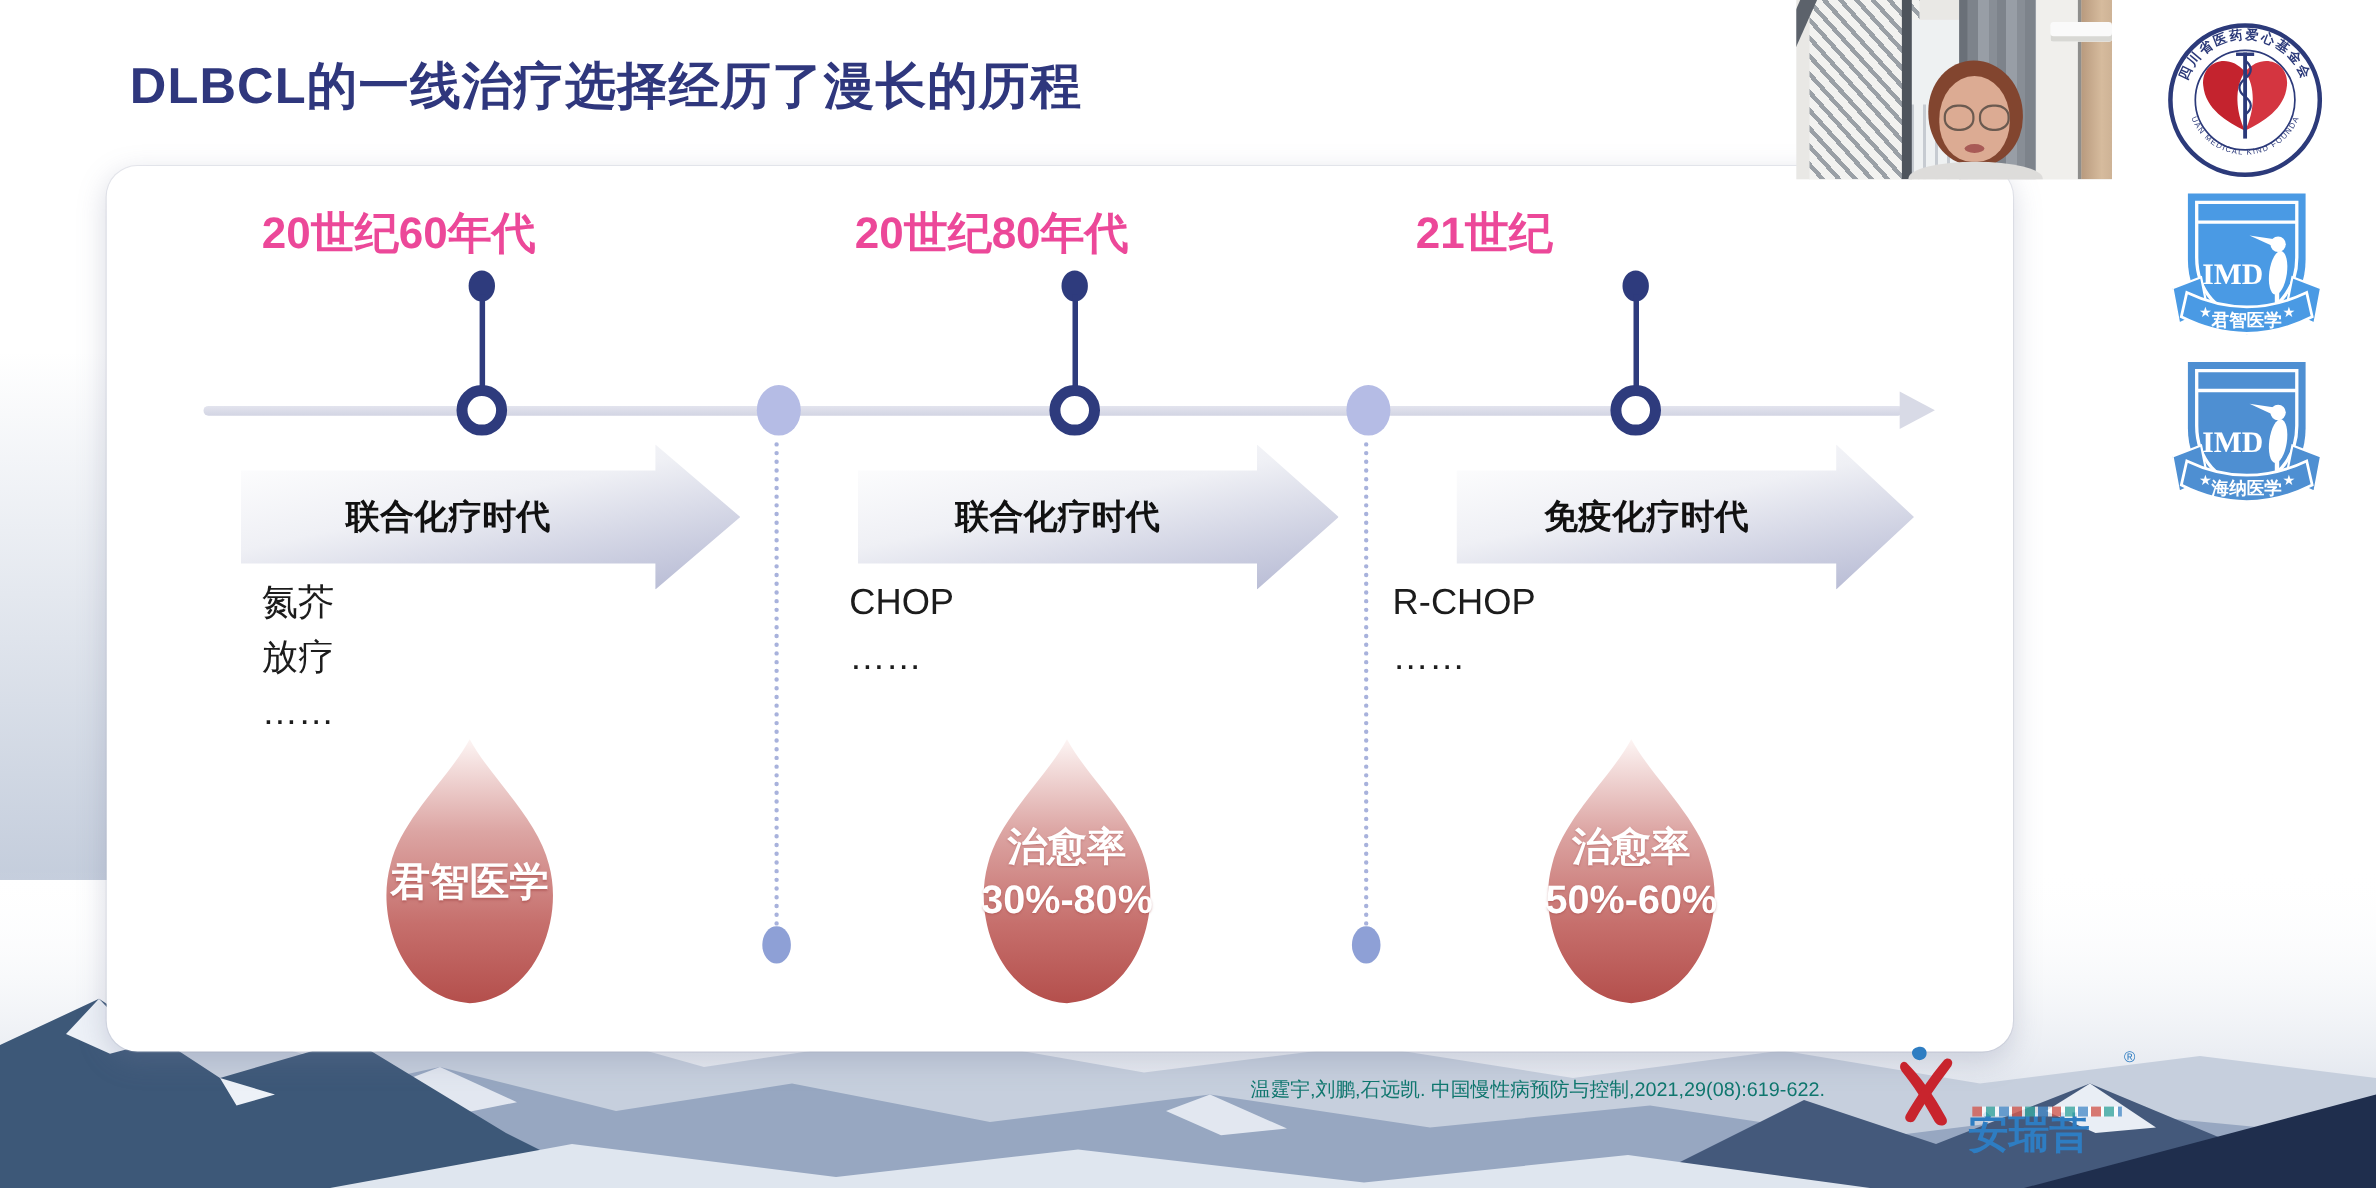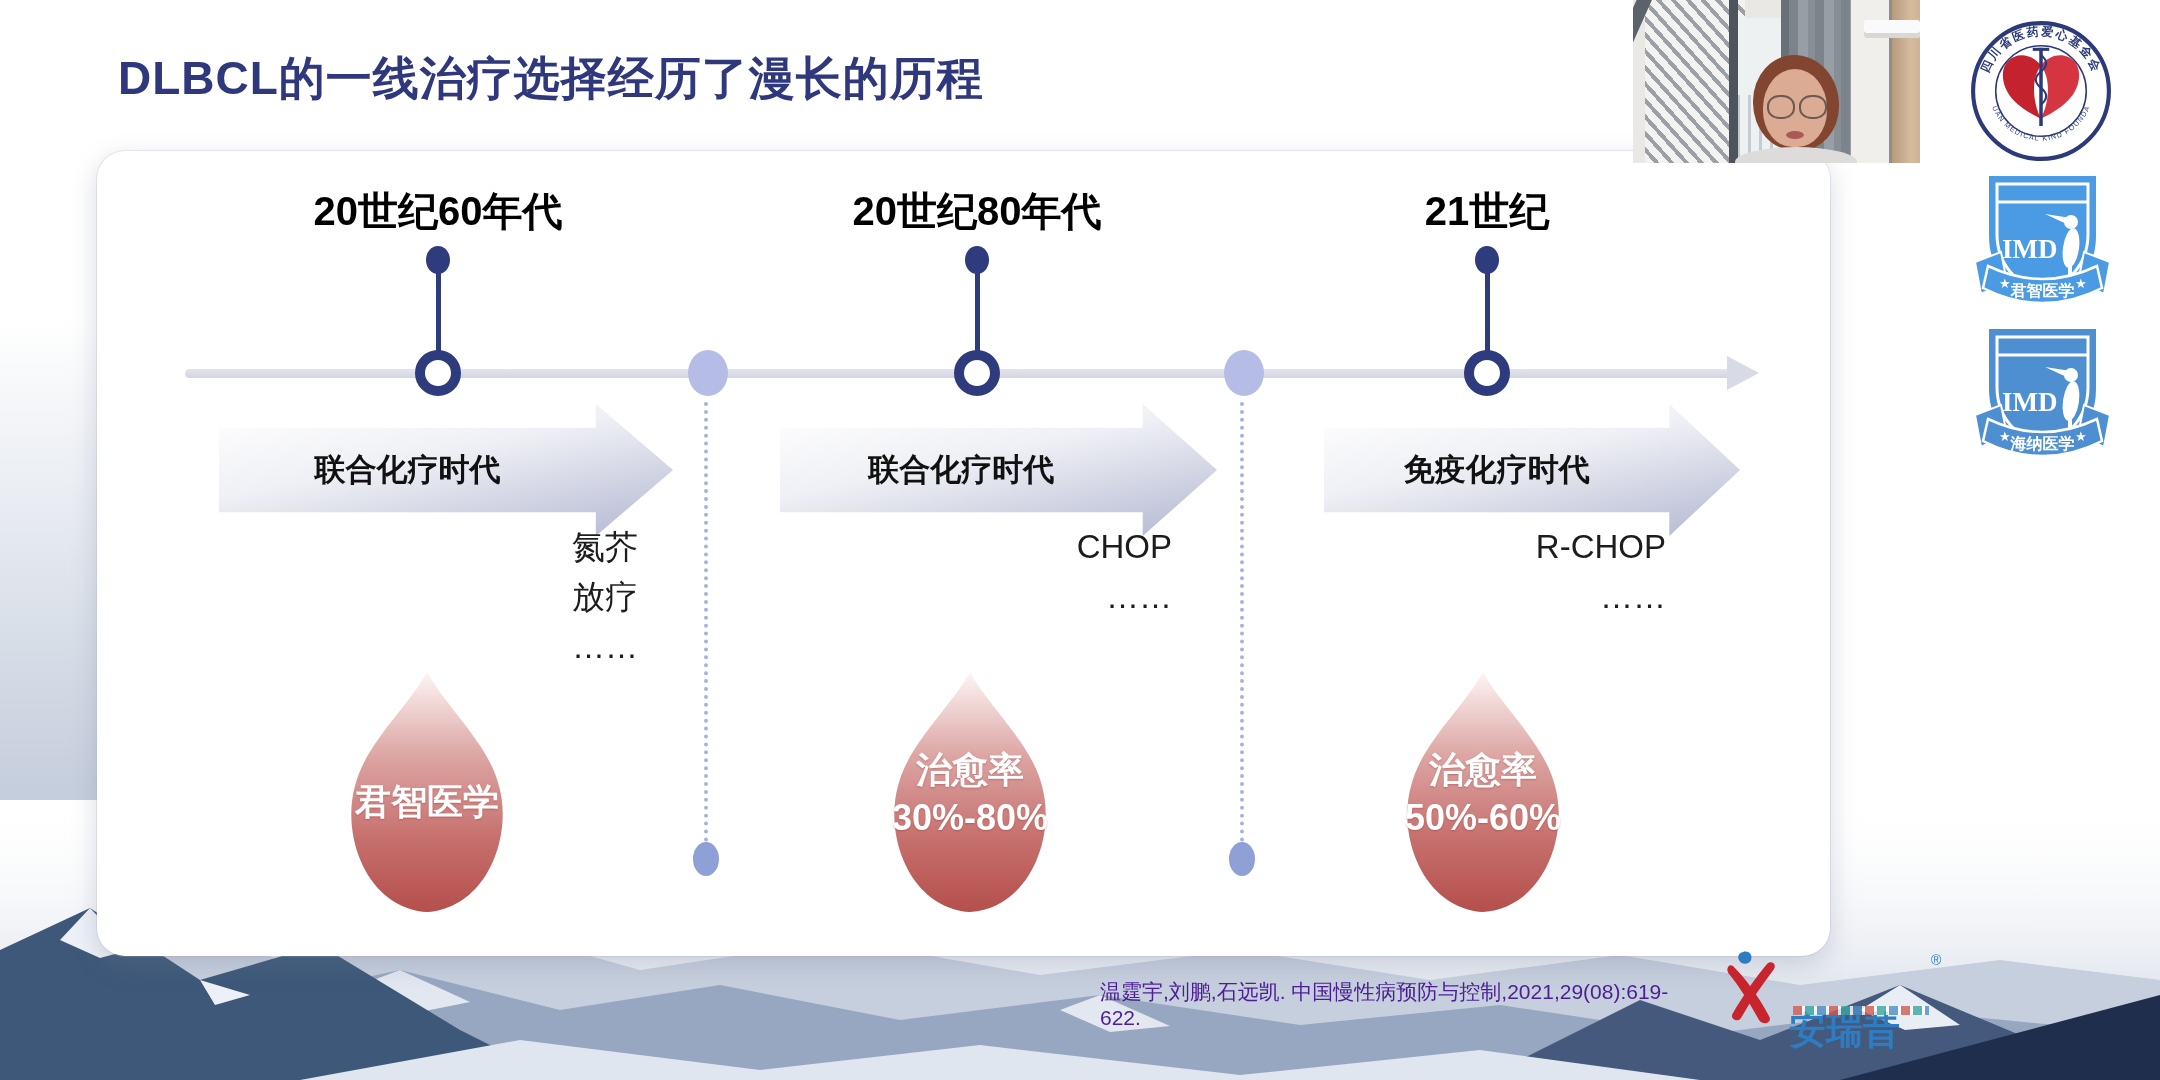--- a/index.html
+++ b/index.html
@@ -15,50 +15,50 @@
   
   #card{left:97px;top:151px;width:1733px;height:805px;background:#ffffff;border-radius:28px;
         box-shadow:0 8px 26px rgba(110,120,150,.28), 0 0 0 1px rgba(180,185,200,.25);z-index:2;}
 
   
   #page-title{left:118px;top:48px;width:1400px;font-size:46px;font-weight:bold;color:#2f377d;
         letter-spacing:1px;z-index:3;}
 
   
   .z3{z-index:3;}
-  .period{top:184px;width:400px;text-align:center;font-size:40px;font-weight:bold;color:#000000;}
+  .period{top:184px;width:400px;font-size:40px;font-weight:bold;color:#ec4899;}
   .stem{top:268px;width:5px;height:88px;background:#2e3b7d;}
   .topdot{top:246px;width:24px;height:28px;border-radius:50%;background:#2e3b7d;}
   .ring{top:350px;width:26px;height:26px;border-radius:50%;background:#fff;border:10px solid #2e3b7d;}
   #tl-line{left:185px;top:369px;width:1545px;height:9px;border-radius:5px;
      background:linear-gradient(180deg,#e3e4ee,#d2d4e3);}
   #tl-arrowhead{left:1727px;top:356px;width:0;height:0;border-top:17px solid transparent;
      border-bottom:17px solid transparent;border-left:32px solid #d8dae6;}
   .linedot{top:350px;width:40px;height:46px;border-radius:50%;background:#b5bce5;}
   .dotline{top:402px;height:440px;width:0;border-left:4px dotted #a8b2dc;}
   .enddot{top:842px;width:26px;height:34px;border-radius:50%;background:#8ea0d6;}
 
   
   .era-arrow{top:404px;height:132px;
      background:linear-gradient(168deg,#ffffff 2%,#eff0f5 42%,#b3b7d2 100%);
      clip-path:polygon(0% 18%,83% 18%,83% 0%,100% 50%,83% 100%,83% 82%,0% 82%);}
   .era-arrow .lbl{position:absolute;left:0;top:0;width:83%;height:100%;display:flex;
      align-items:center;justify-content:center;font-size:31px;font-weight:bold;color:#111;}
 
   
-  .treat{top:522px;width:400px;text-align:right;font-size:33px;color:#1c1c1c;line-height:50px;}
+  .treat{top:522px;width:400px;text-align:left;font-size:33px;color:#1c1c1c;line-height:50px;}
 
   
   .drop{top:668px;width:200px;height:250px;}
   .drop svg{position:absolute;left:0;top:0;}
   .drop .dtxt{position:absolute;left:0;width:200px;text-align:center;color:#fff;
       font-weight:bold;font-size:36px;line-height:48px;text-shadow:0 1px 2px rgba(140,40,40,.35);}
 
   
-  #citation{left:1100px;top:978px;width:596px;text-align:left;font-size:21px;color:#4c1d95;z-index:3;}
+  #citation{left:1100px;top:978px;width:596px;text-align:center;font-size:18px;color:#0f766e;z-index:3;}
   #brand{left:1723px;top:948px;width:200px;height:80px;z-index:3;}
   #brand-name{position:absolute;left:66px;top:14px;font-size:37px;font-weight:bold;color:#2e7dc2;margin-top:44px;}
   #brand-reg{position:absolute;left:208px;top:4px;font-size:14px;color:#2e7dc2;}
   #brand-tagline{position:absolute;left:70px;top:58px;width:136px;height:9px;opacity:.8;
      background:repeating-linear-gradient(90deg,#d25a50 0 9px,#fff 9px 12px,#3aa7a0 12px 21px,#fff 21px 24px,#4d8ec9 24px 33px,#fff 33px 36px);}
 
   
   #webcam{left:1633px;top:0;width:287px;height:163px;background:#e9e8e5;overflow:hidden;z-index:5;}
   #wc-pergola{position:absolute;left:12px;top:0;width:100px;height:163px;background:
      repeating-linear-gradient(48deg,#f2f2f0 0 7px,#9aa0a6 7px 11px);}

